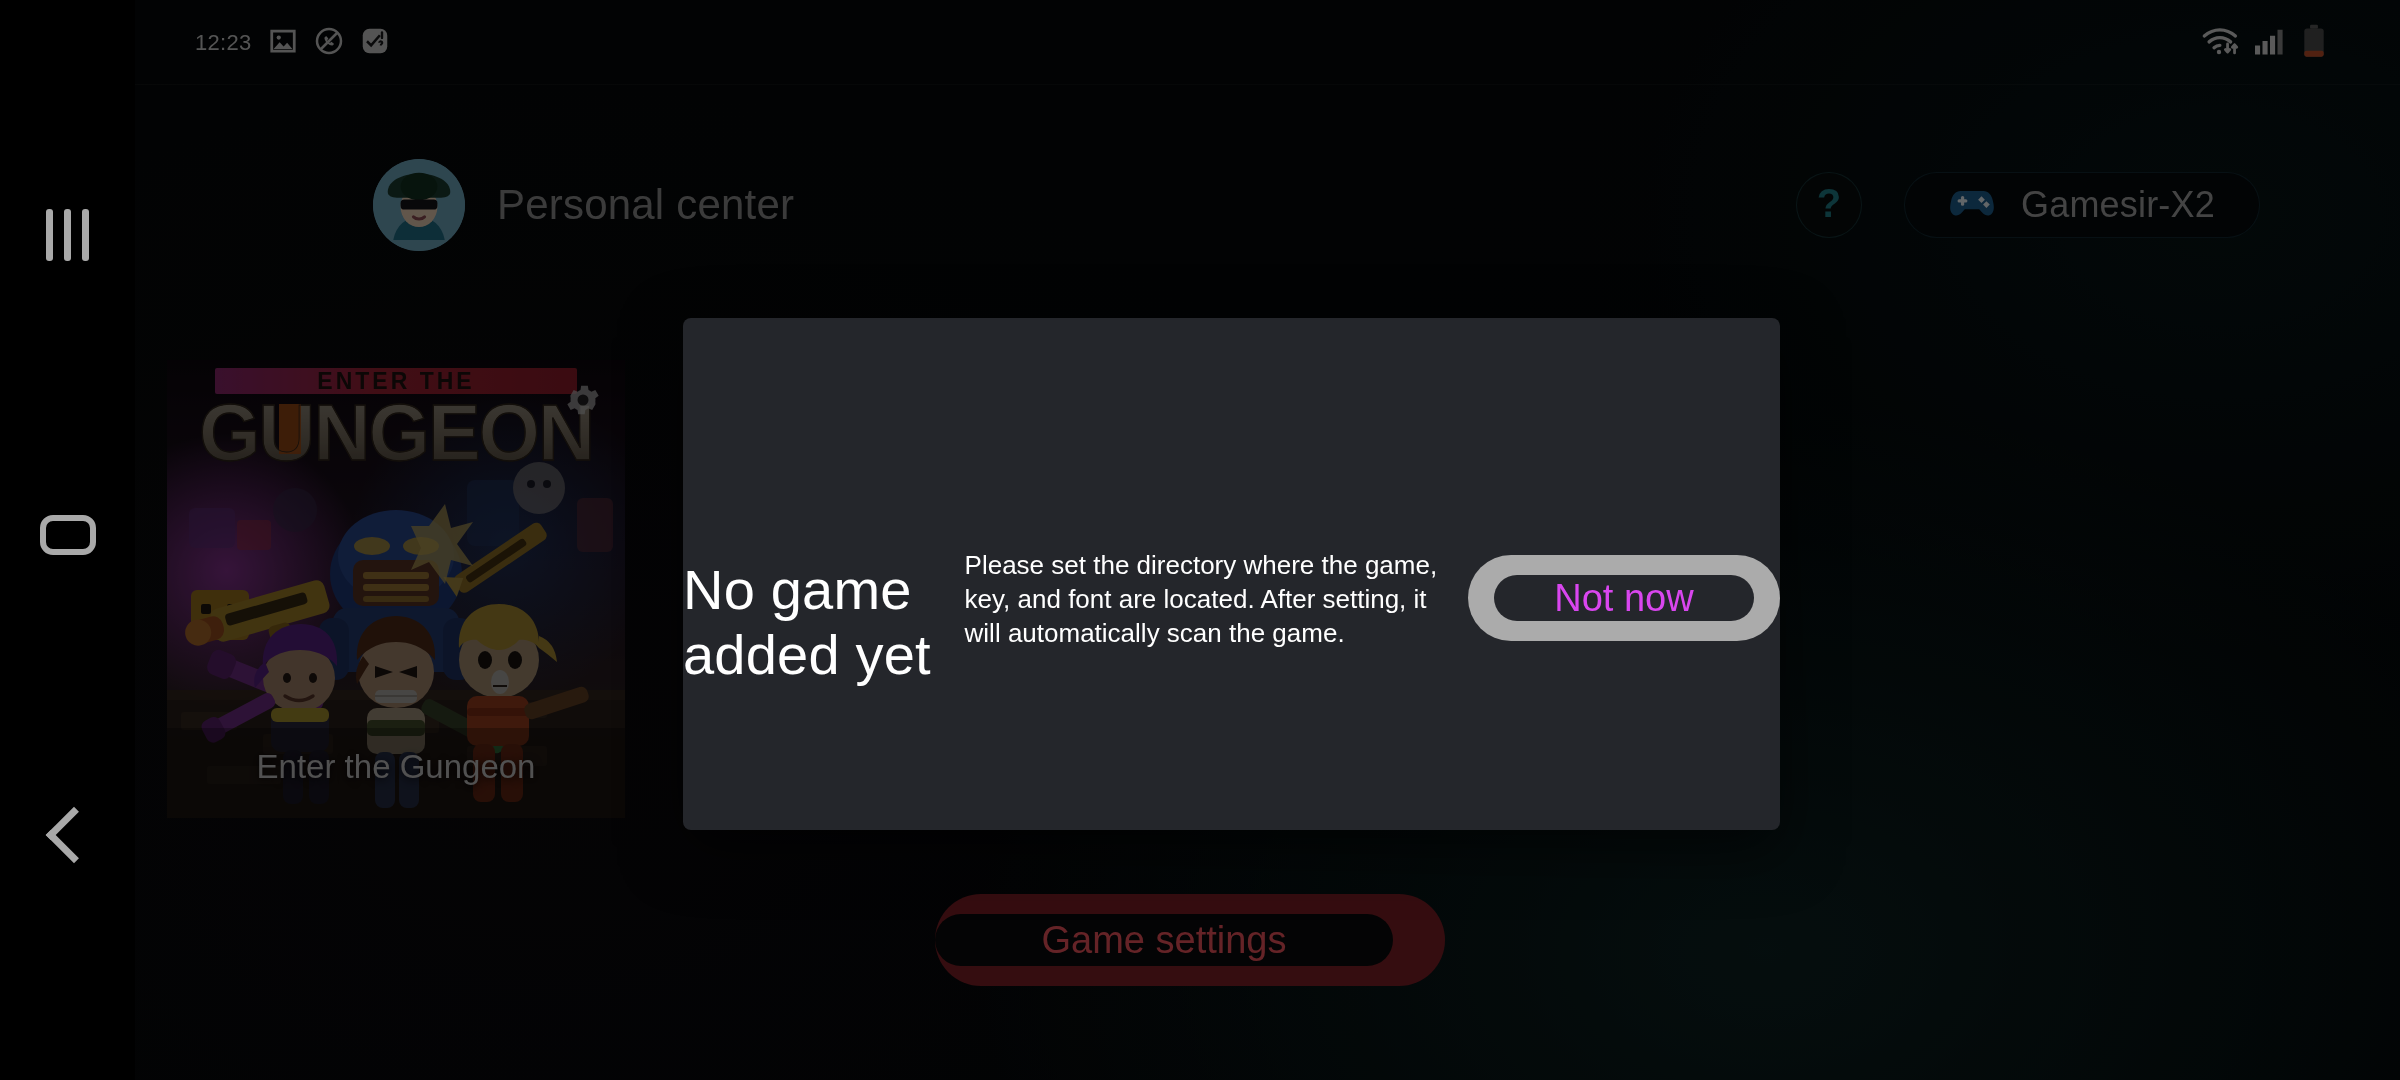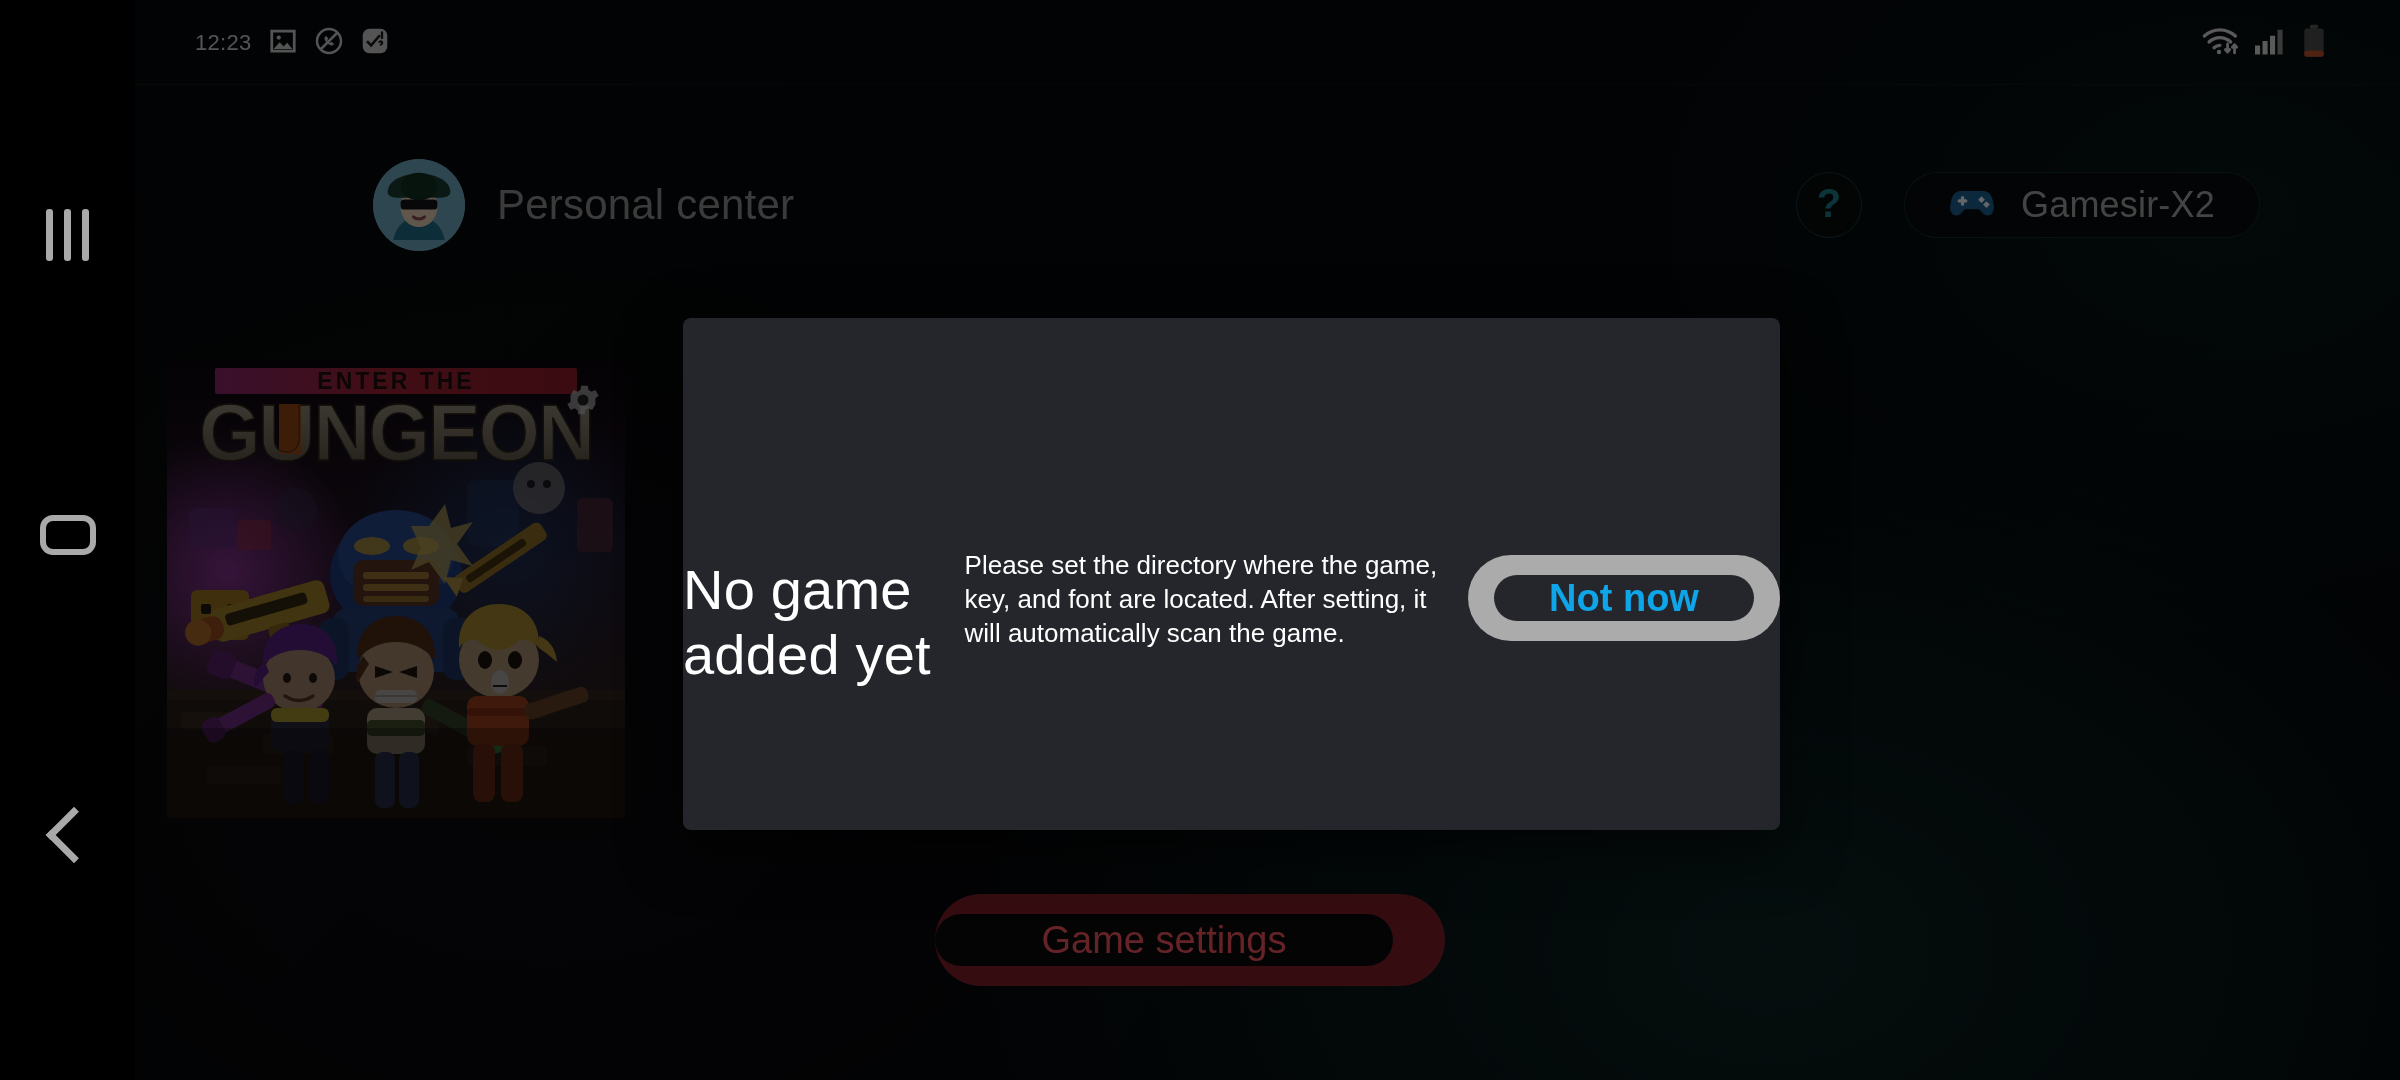--- a/index.html
+++ b/index.html
@@ -134,21 +134,21 @@
   .dlg-btn {
     height:86px; border-radius:43px; display:flex;
     align-items:center; justify-content:center; cursor:pointer;
   }
   #btn-not-now {
     width:312px; background:#ababab; padding:0 26px;
   }
   #btn-not-now .inner {
     width:100%; height:46px; border-radius:23px; background:#24262b;
     display:flex; align-items:center; justify-content:center;
-    font-size:38px; color:#0ea5e9;font-weight:bold;
+    font-size:38px; color:#d946ef;
   }
   #btn-settings {
     width:312px; background:#e94b52; font-size:38px; color:#fff;
   }
 
   
   #game-settings-btn {
     position:absolute; left:800px; top:894px; width:510px; height:92px;
     border-radius:46px; background:#7e2027; z-index:20;
     display:flex; align-items:center; 
@@ -424,20 +424,21 @@
         </svg>
       </div>
 
       <span id="card-gear">
         <svg width="40" height="40" viewBox="0 0 24 24">
           <path fill="#bdbdbd" d="M19.4 13a7.6 7.6 0 000-2l2-1.6-2-3.4-2.4 1a7.6 7.6 0 00-1.7-1l-.4-2.6H10.9l-.4 2.6a7.6 7.6 0 00-1.7 1l-2.4-1-2 3.4L4.6 11a7.6 7.6 0 000 2l-2 1.6 2 3.4 2.4-1c.5.4 1.1.8 1.7 1l.4 2.6h3.9l.4-2.6c.6-.2 1.2-.6 1.7-1l2.4 1 2-3.4z"></path>
           <circle cx="12" cy="12" r="3.3" fill="#2a2a2a"></circle>
         </svg>
       </span>
 
+      <div id="card-title">Enter the Gungeon</div>
     </div>
 
     <div id="game-settings-btn">
       <span class="inner">Game settings</span>
     </div>
 
     <div id="scrim"></div>
 
     <div id="dialog">
       <div id="dialog-title">No game added yet</div>

